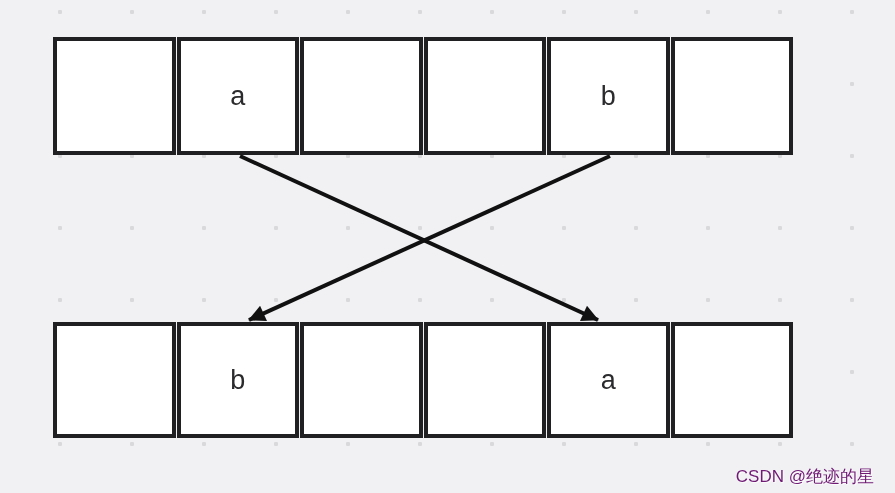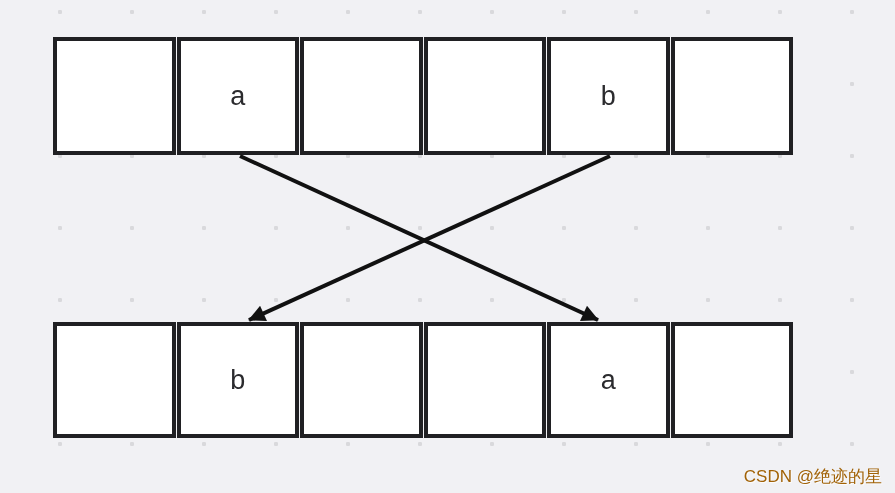--- a/index.html
+++ b/index.html
@@ -50,24 +50,24 @@
 
   svg.arrows {
     position: absolute;
     left: 0;
     top: 0;
     pointer-events: none;
   }
 
   .watermark {
     position: absolute;
-    right: 13px;
+    right: 21px;
     bottom: 5px;
     font-size: 17px;
-    color: #a16207;
+    color: #701a75;
     text-shadow: 1px 1px 1px rgba(255,255,255,0.9);
     user-select: none;
   }
 </style>
 </head>
 <body>
 
 <div class="array top">
   <div class="cell">
     <span class="cell-label"></span>

